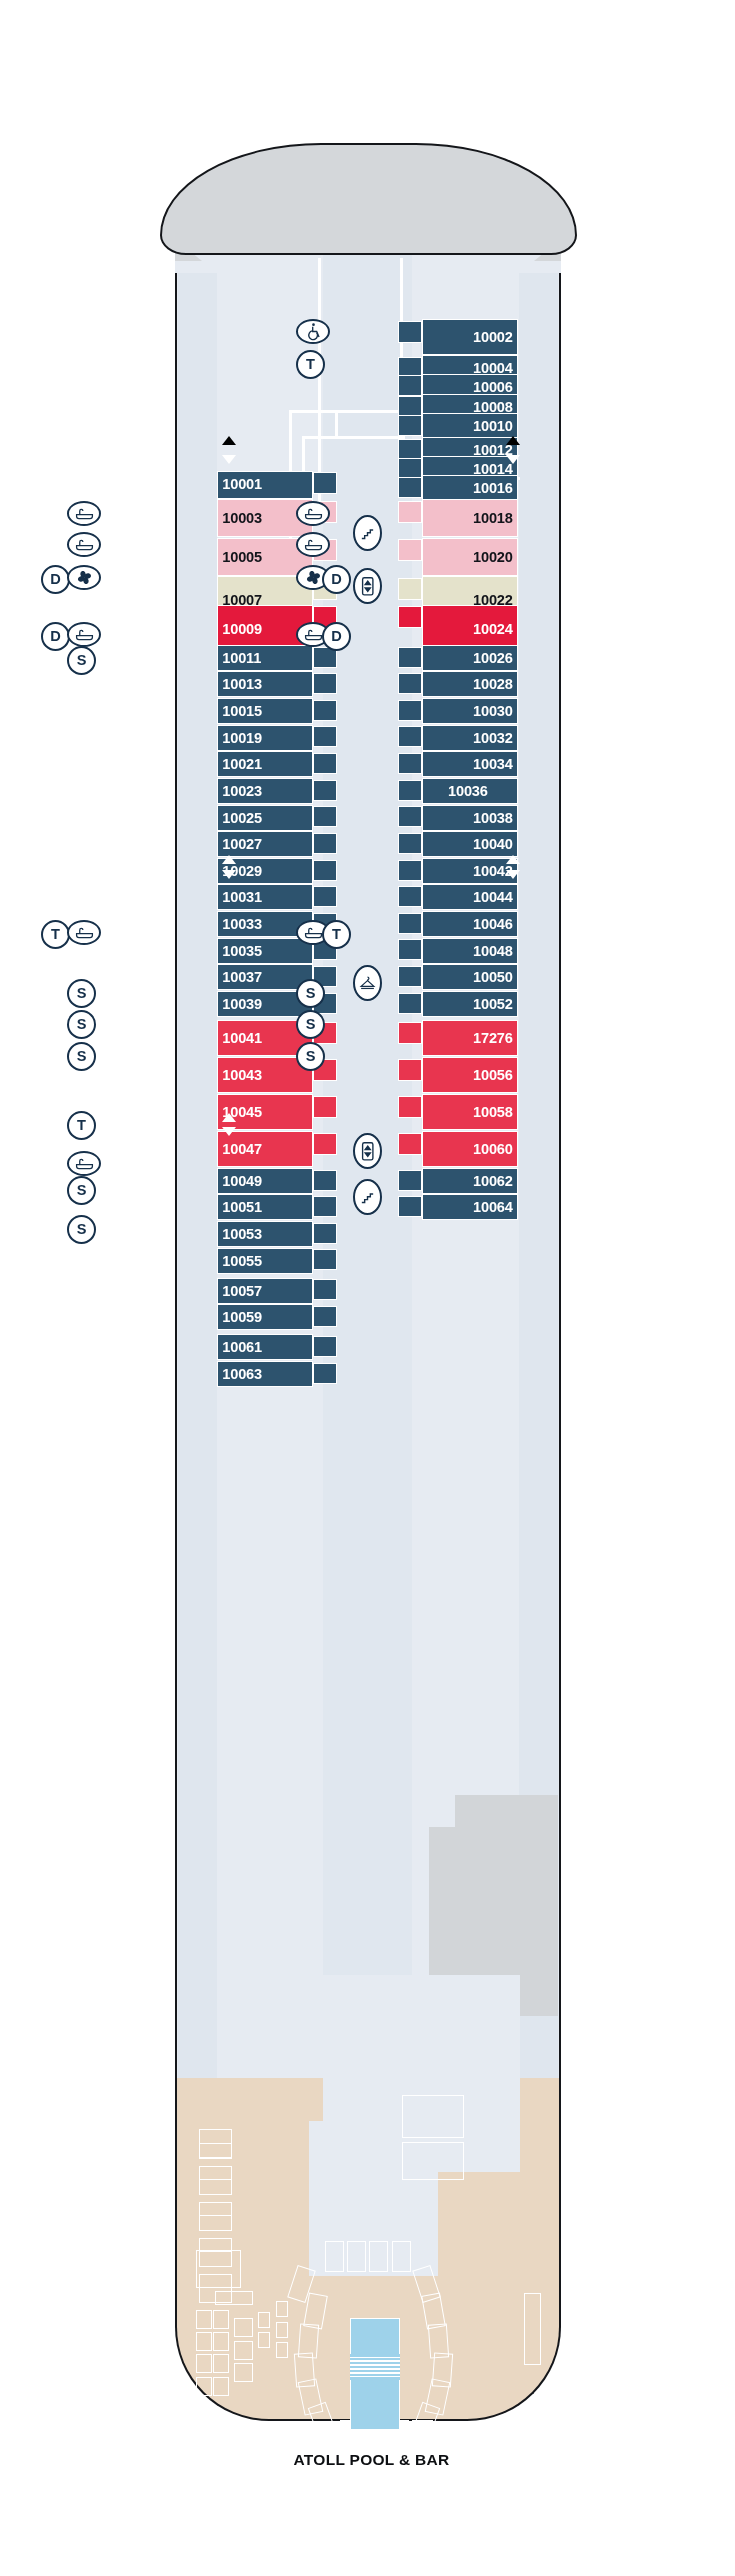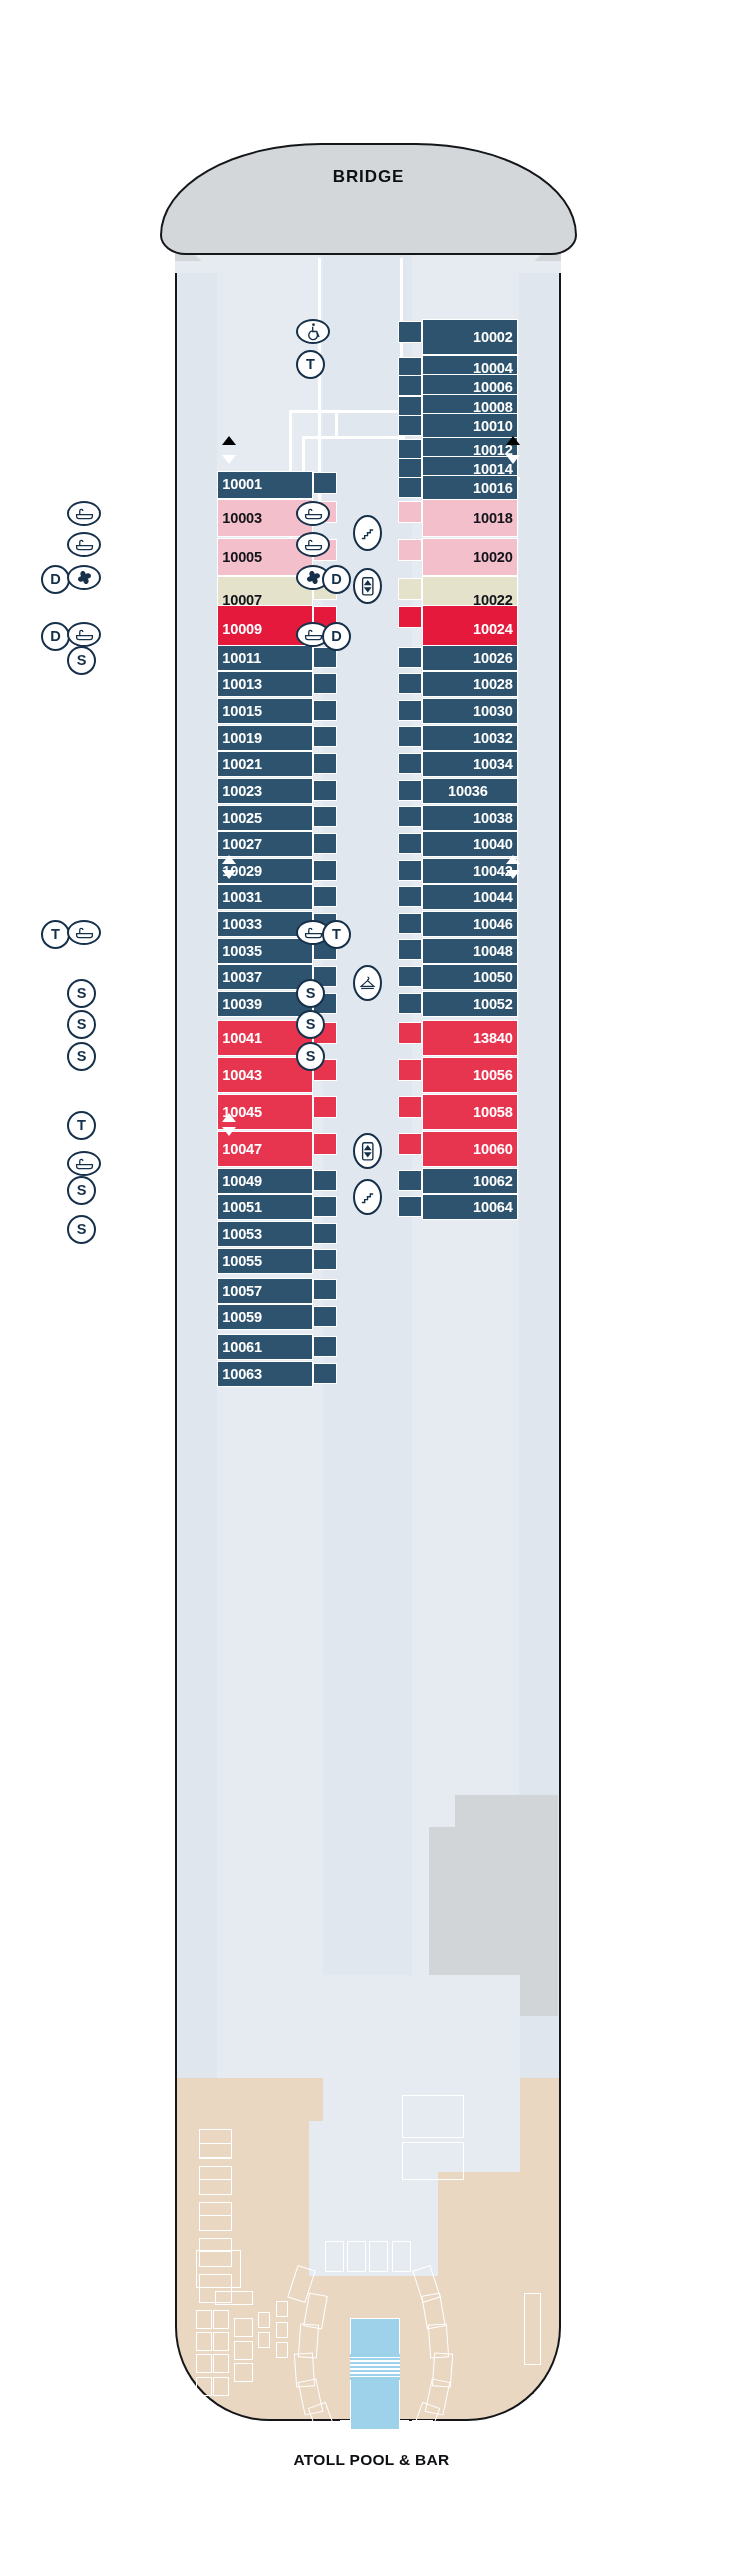--- a/index.html
+++ b/index.html
@@ -238,21 +238,20 @@
   }
 </style>
 </head>
 <body>
 
 <div id="stage">
 
   <div class="hull-body"></div>
   <div class="bow-fill"></div>
   <div class="bridge-cap"></div>
-  <div class="bridge-label">BRIDGE</div>
   <div class="bow-notch-l"></div>
   <div class="bow-notch-r"></div>
 
   <div class="hull-inner-l" style="top:227px;height:1937px;"></div>
   <div class="hull-inner-r" style="top:227px;height:1937px;"></div>
 
   <div class="corridor" style="top:227px;height:1937px;"></div>
 
   <div class="part" style="left:318px;top:258px;width:3.4px;height:258px;"></div>
   <div class="part" style="left:400px;top:258px;width:3.4px;height:223px;"></div>
@@ -495,21 +494,21 @@
       <div class="stub t-blue" style="top: 939px; height: 20.6px; width: 24px; left: 398px;"></div>
       <div class="cab stbd t-blue" style="top: 964px; height: 26px;">
         <span>10050</span>
       </div>
       <div class="stub t-blue" style="top: 966px; height: 20.6px; width: 24px; left: 398px;"></div>
       <div class="cab stbd t-blue" style="top: 991px; height: 26px;">
         <span>10052</span>
       </div>
       <div class="stub t-blue" style="top: 993px; height: 20.6px; width: 24px; left: 398px;"></div>
       <div class="cab stbd t-red2" style="top: 1020px; height: 36px;">
-        <span>13840</span>
+        <span>17276</span>
       </div>
       <div class="stub t-red2" style="top: 1022px; height: 22px; width: 24px; left: 398px;"></div>
       <div class="cab stbd t-red2" style="top: 1057px; height: 36px;">
         <span>10056</span>
       </div>
       <div class="stub t-red2" style="top: 1059px; height: 22px; width: 24px; left: 398px;"></div>
       <div class="cab stbd t-red2" style="top: 1094px; height: 36px;">
         <span>10058</span>
       </div>
       <div class="stub t-red2" style="top: 1096px; height: 22px; width: 24px; left: 398px;"></div>

